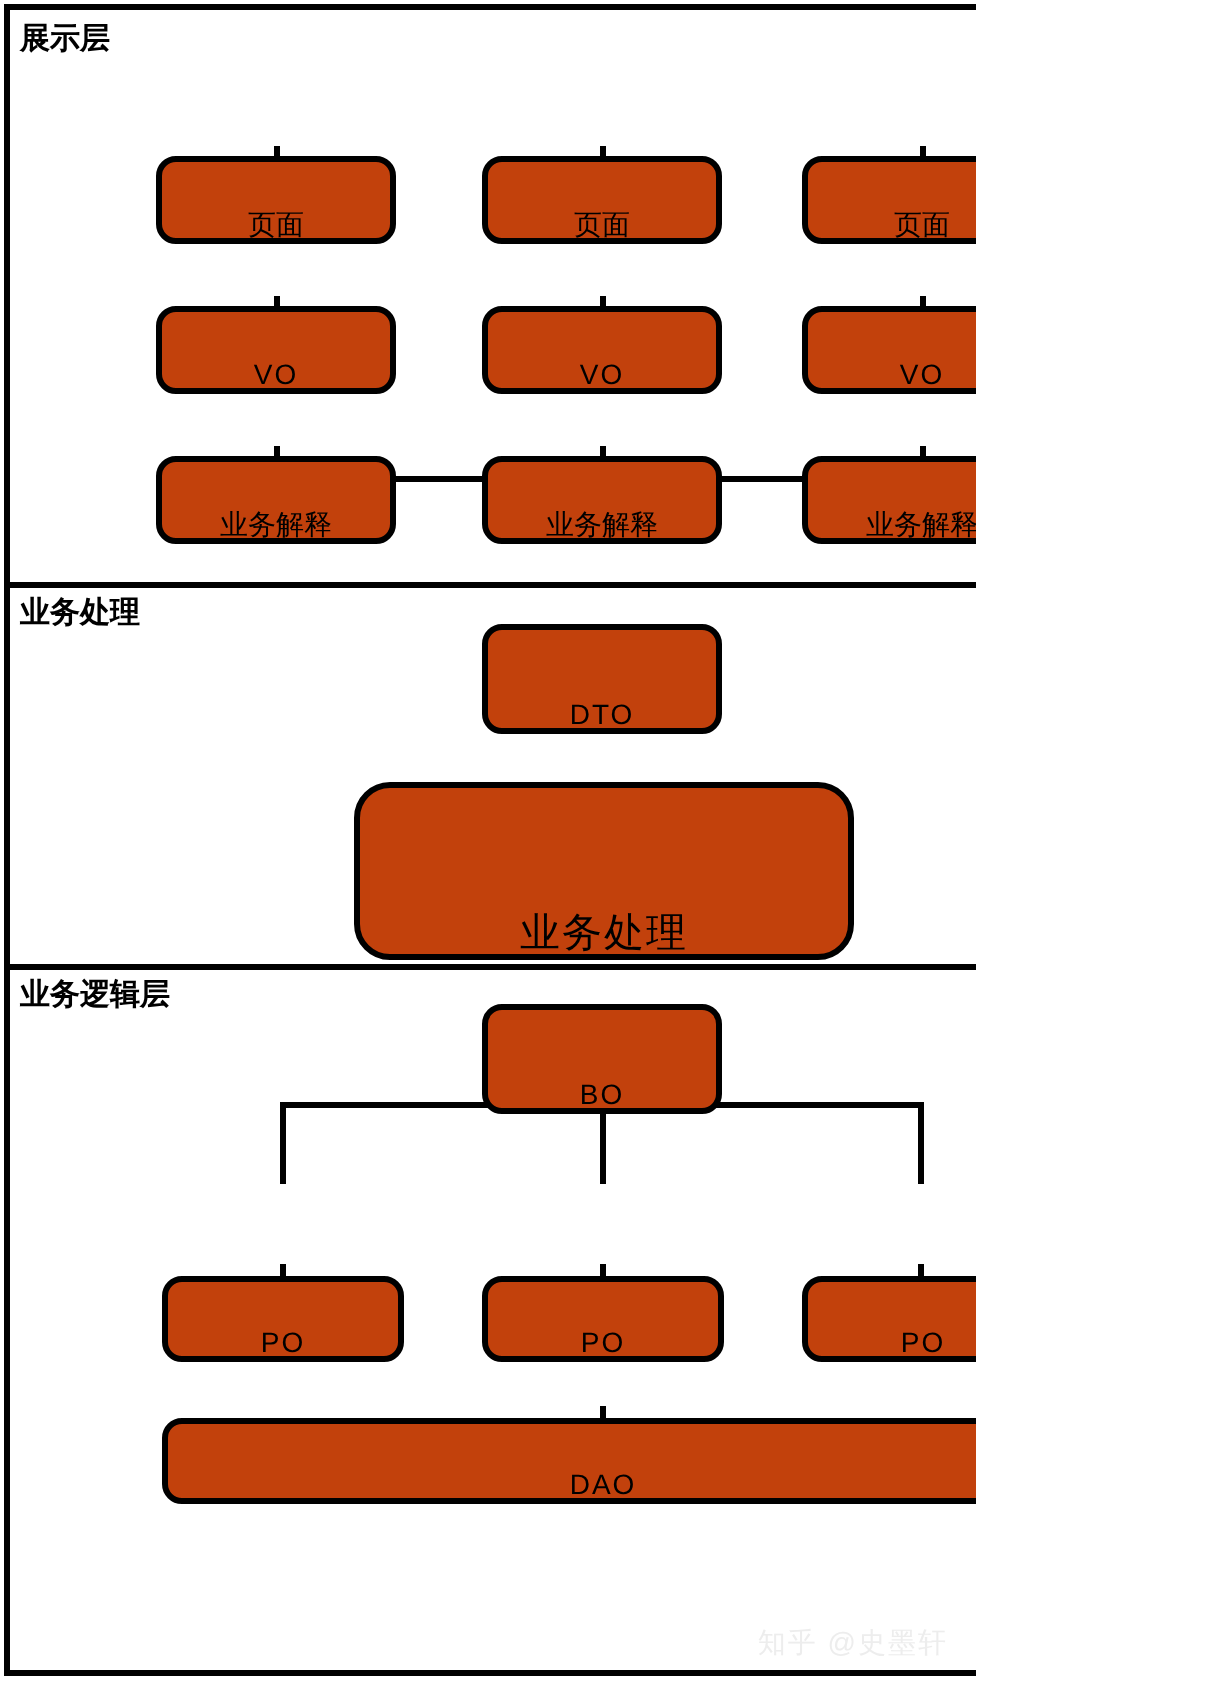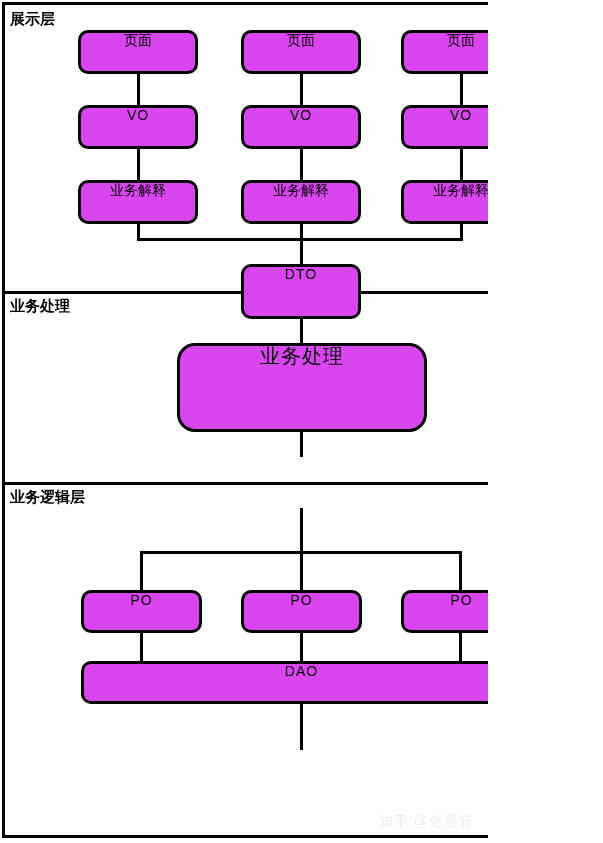--- a/index.html
+++ b/index.html
@@ -43,26 +43,27 @@
     color: #000000;
     letter-spacing: 0px;
     white-space: nowrap;
   }
   
   .node {
     position: absolute;
     box-sizing: border-box;
     border: 3px solid #000000;
     border-radius: 10px;
-    background: #d946ef;
+    background: #c2410c;
     display: flex;
-    align-items: flex-start;
+    align-items: flex-end;
     justify-content: center;
     color: #000000;
     z-index: 5;
+    margin-top: 48px;
   }
   .node .lbl {
     font-size: 14px;
     line-height: 1;
     white-space: nowrap;
   }
   .node.latin .lbl {
     font-size: 14px;
     letter-spacing: 1px;
   }
@@ -174,20 +175,23 @@
   </div>
 
   <div class="vline" style="left:300px; top:318px; height:28px;"></div>
 
   <div class="node wide" style="left:177px; top:343px; width:250px; height:89px; border-radius:18px;">
     <span class="lbl">业务处理</span>
   </div>
 
   <div class="vline" style="left:300px; top:431px; height:26px;"></div>
 
+  <div class="node latin" style="left:241px; top:454px; width:120px; height:55px;">
+    <span class="lbl">BO</span>
+  </div>
 
   <div class="vline" style="left:300px; top:508px; height:45px;"></div>
   <div class="hline" style="left:140px; top:551px; width:322px;"></div>
   <div class="vline" style="left:140px; top:551px; height:41px;"></div>
   <div class="vline" style="left:300px; top:551px; height:41px;"></div>
   <div class="vline" style="left:459px; top:551px; height:41px;"></div>
 
   <div class="node latin" style="left:81px; top:590px; width:121px; height:43px;">
     <span class="lbl">PO</span>
   </div>

